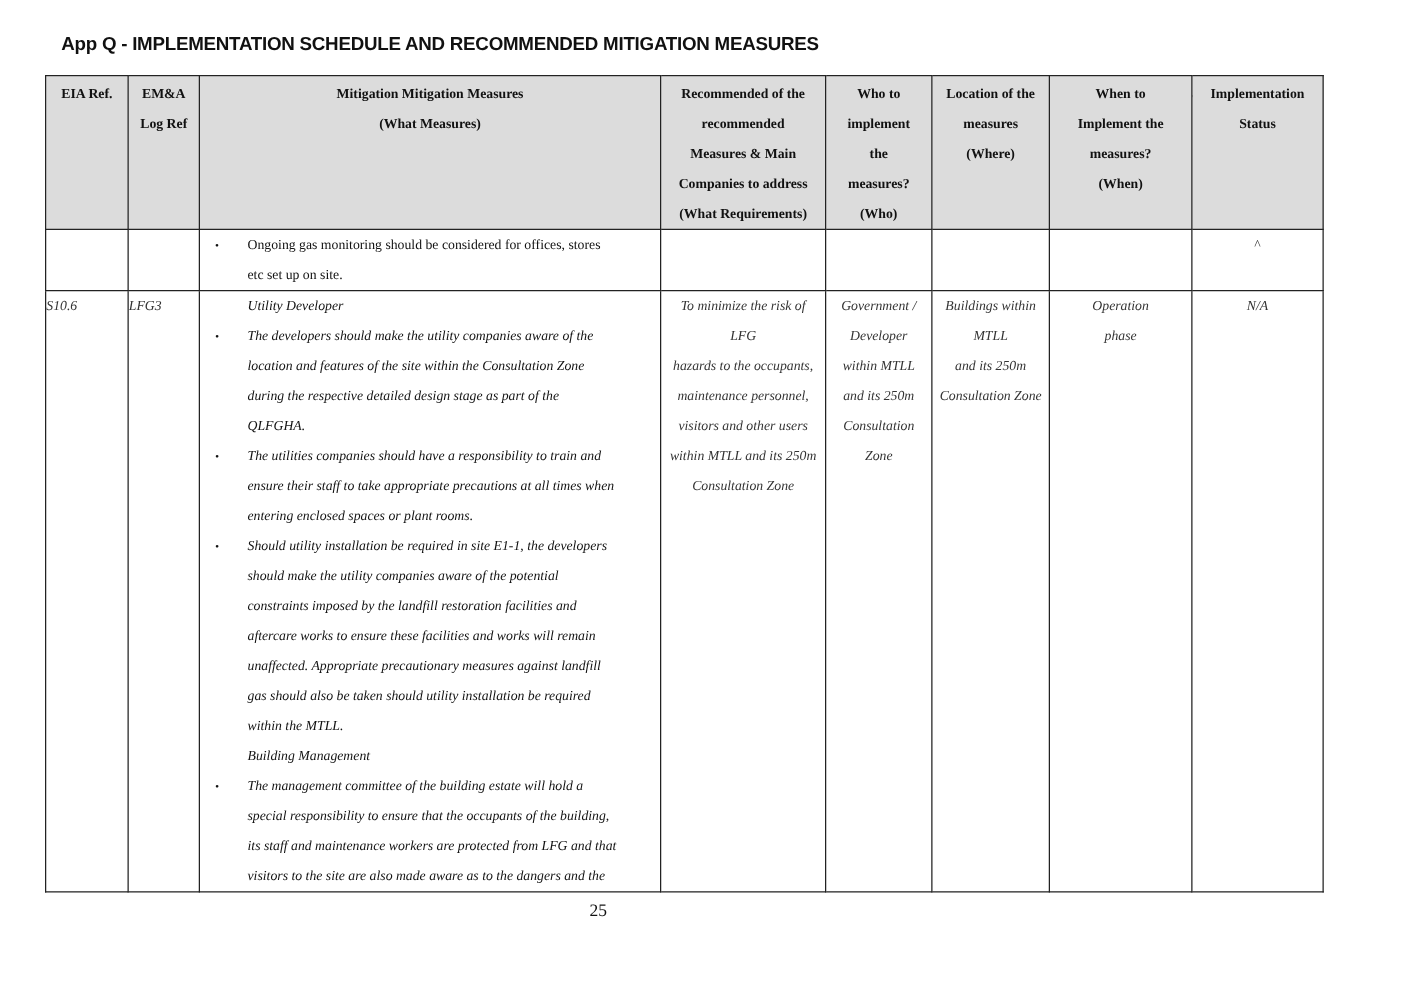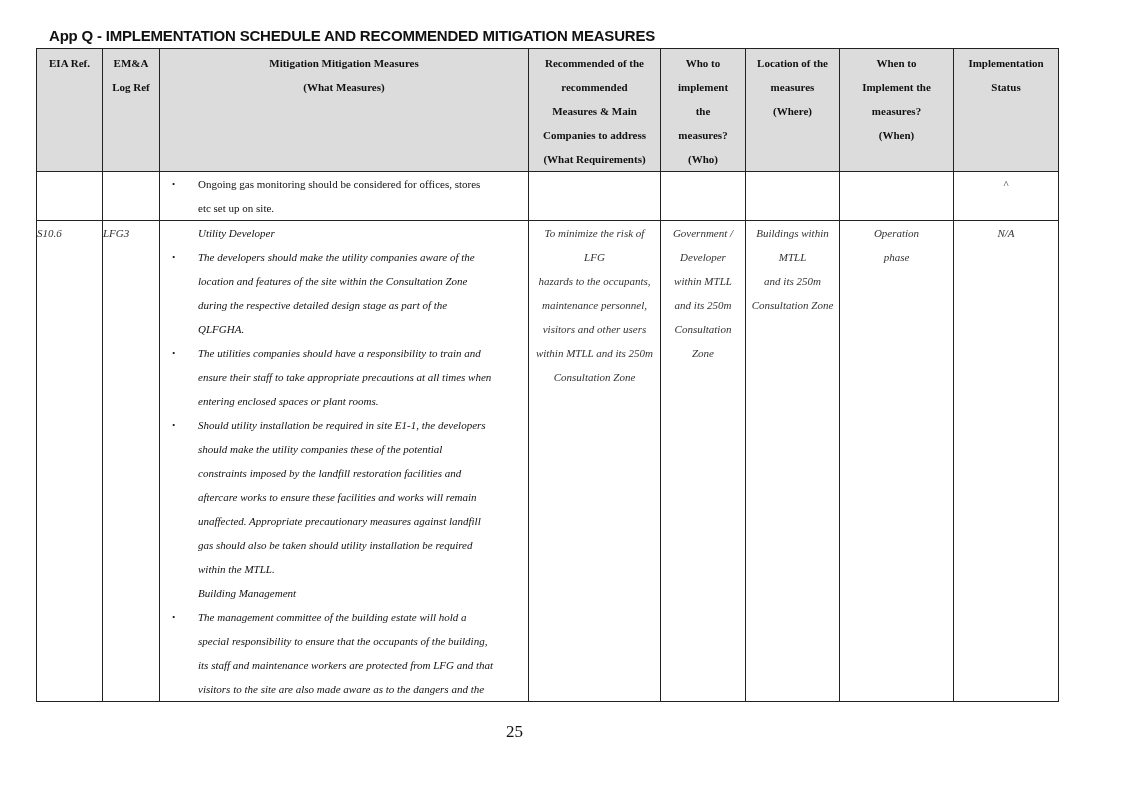--- a/index.html
+++ b/index.html
@@ -4,21 +4,21 @@
   <style>
     html, body { margin: 0; padding: 0; background: #ffffff; }
     body { width: 1123px; height: 794px; position: relative; overflow: hidden; color: #111; }
     .page-header {
       position: absolute; top: 27px; left: 49px; right: 0;
       font-family: "Liberation Sans", sans-serif; font-weight: bold; font-size: 15px; color: #111;
     }
     .page-header .title { position: absolute; left: 0; top: 0; letter-spacing: -0.2px; }
     .page-header .date { position: absolute; left: 848px; top: 0; margin-top: 44px; }
     table.sched {
-      position: absolute; top: 48px; left: 36px; width: 1022px;
+      position: absolute; top: 60px; left: 36px; width: 1022px;
       border-collapse: collapse; table-layout: fixed;
       font-family: "Liberation Serif", serif; font-size: 11px;
     }
     table.sched th, table.sched td {
       border: 1.5px solid #222; vertical-align: top; padding: 0;
     }
     table.sched th {
       background: #dcdcdc; font-weight: bold; text-align: center;
       line-height: 24px; padding-top: 2px; height: 116px; font-size: 11px;
     }
@@ -26,21 +26,21 @@
     td.small { font-size: 10px; color: #333; }
     td.left-pad { padding-left: 9px; }
     td.center { text-align: center; }
     .m-line { padding-left: 38px; white-space: nowrap; }
     .m-bullet-line { position: relative; padding-left: 38px; white-space: nowrap; }
     .m-bullet-line .bullet {
       position: absolute; left: 12px; top: 0; font-size: 9px;
     }
     .page-number {
       position: absolute; top: 722px; left: 0; width: 957px; text-align: center;
-      font-family: "Liberation Serif", serif; font-size: 17px; margin-left: 36px;
+      font-family: "Liberation Serif", serif; font-size: 14px;
     }
     .row1 td { height: 48px; }
     .row2 td { height: 478px; font-style: italic; }
   </style>
 </head>
 <body>
 
 <div class="page-header">
   <span class="title">App Q - IMPLEMENTATION SCHEDULE AND RECOMMENDED MITIGATION MEASURES</span>
   <span class="date">October 2025</span>
@@ -121,21 +121,21 @@
       <td>
           <div class="m-line">Utility Developer</div>
           <div class="m-bullet-line"><span class="bullet">•</span><span>The developers should make the utility companies aware of the</span></div>
           <div class="m-bullet-line"><span>location and features of the site within the Consultation Zone</span></div>
           <div class="m-bullet-line"><span>during the respective detailed design stage as part of the</span></div>
           <div class="m-bullet-line"><span>QLFGHA.</span></div>
           <div class="m-bullet-line"><span class="bullet">•</span><span>The utilities companies should have a responsibility to train and</span></div>
           <div class="m-bullet-line"><span>ensure their staff to take appropriate precautions at all times when</span></div>
           <div class="m-bullet-line"><span>entering enclosed spaces or plant rooms.</span></div>
           <div class="m-bullet-line"><span class="bullet">•</span><span>Should utility installation be required in site E1-1, the developers</span></div>
-          <div class="m-bullet-line"><span>should make the utility companies these of the potential</span></div>
+          <div class="m-bullet-line"><span>should make the utility companies aware of the potential</span></div>
           <div class="m-bullet-line"><span>constraints imposed by the landfill restoration facilities and</span></div>
           <div class="m-bullet-line"><span>aftercare works to ensure these facilities and works will remain</span></div>
           <div class="m-bullet-line"><span>unaffected. Appropriate precautionary measures against landfill</span></div>
           <div class="m-bullet-line"><span>gas should also be taken should utility installation be required</span></div>
           <div class="m-bullet-line"><span>within the MTLL.</span></div>
           <div class="m-line">Building Management</div>
           <div class="m-bullet-line"><span class="bullet">•</span><span>The management committee of the building estate will hold a</span></div>
           <div class="m-bullet-line"><span>special responsibility to ensure that the occupants of the building,</span></div>
           <div class="m-bullet-line"><span>its staff and maintenance workers are protected from LFG and that</span></div>
           <div class="m-bullet-line"><span>visitors to the site are also made aware as to the dangers and the</span></div>

